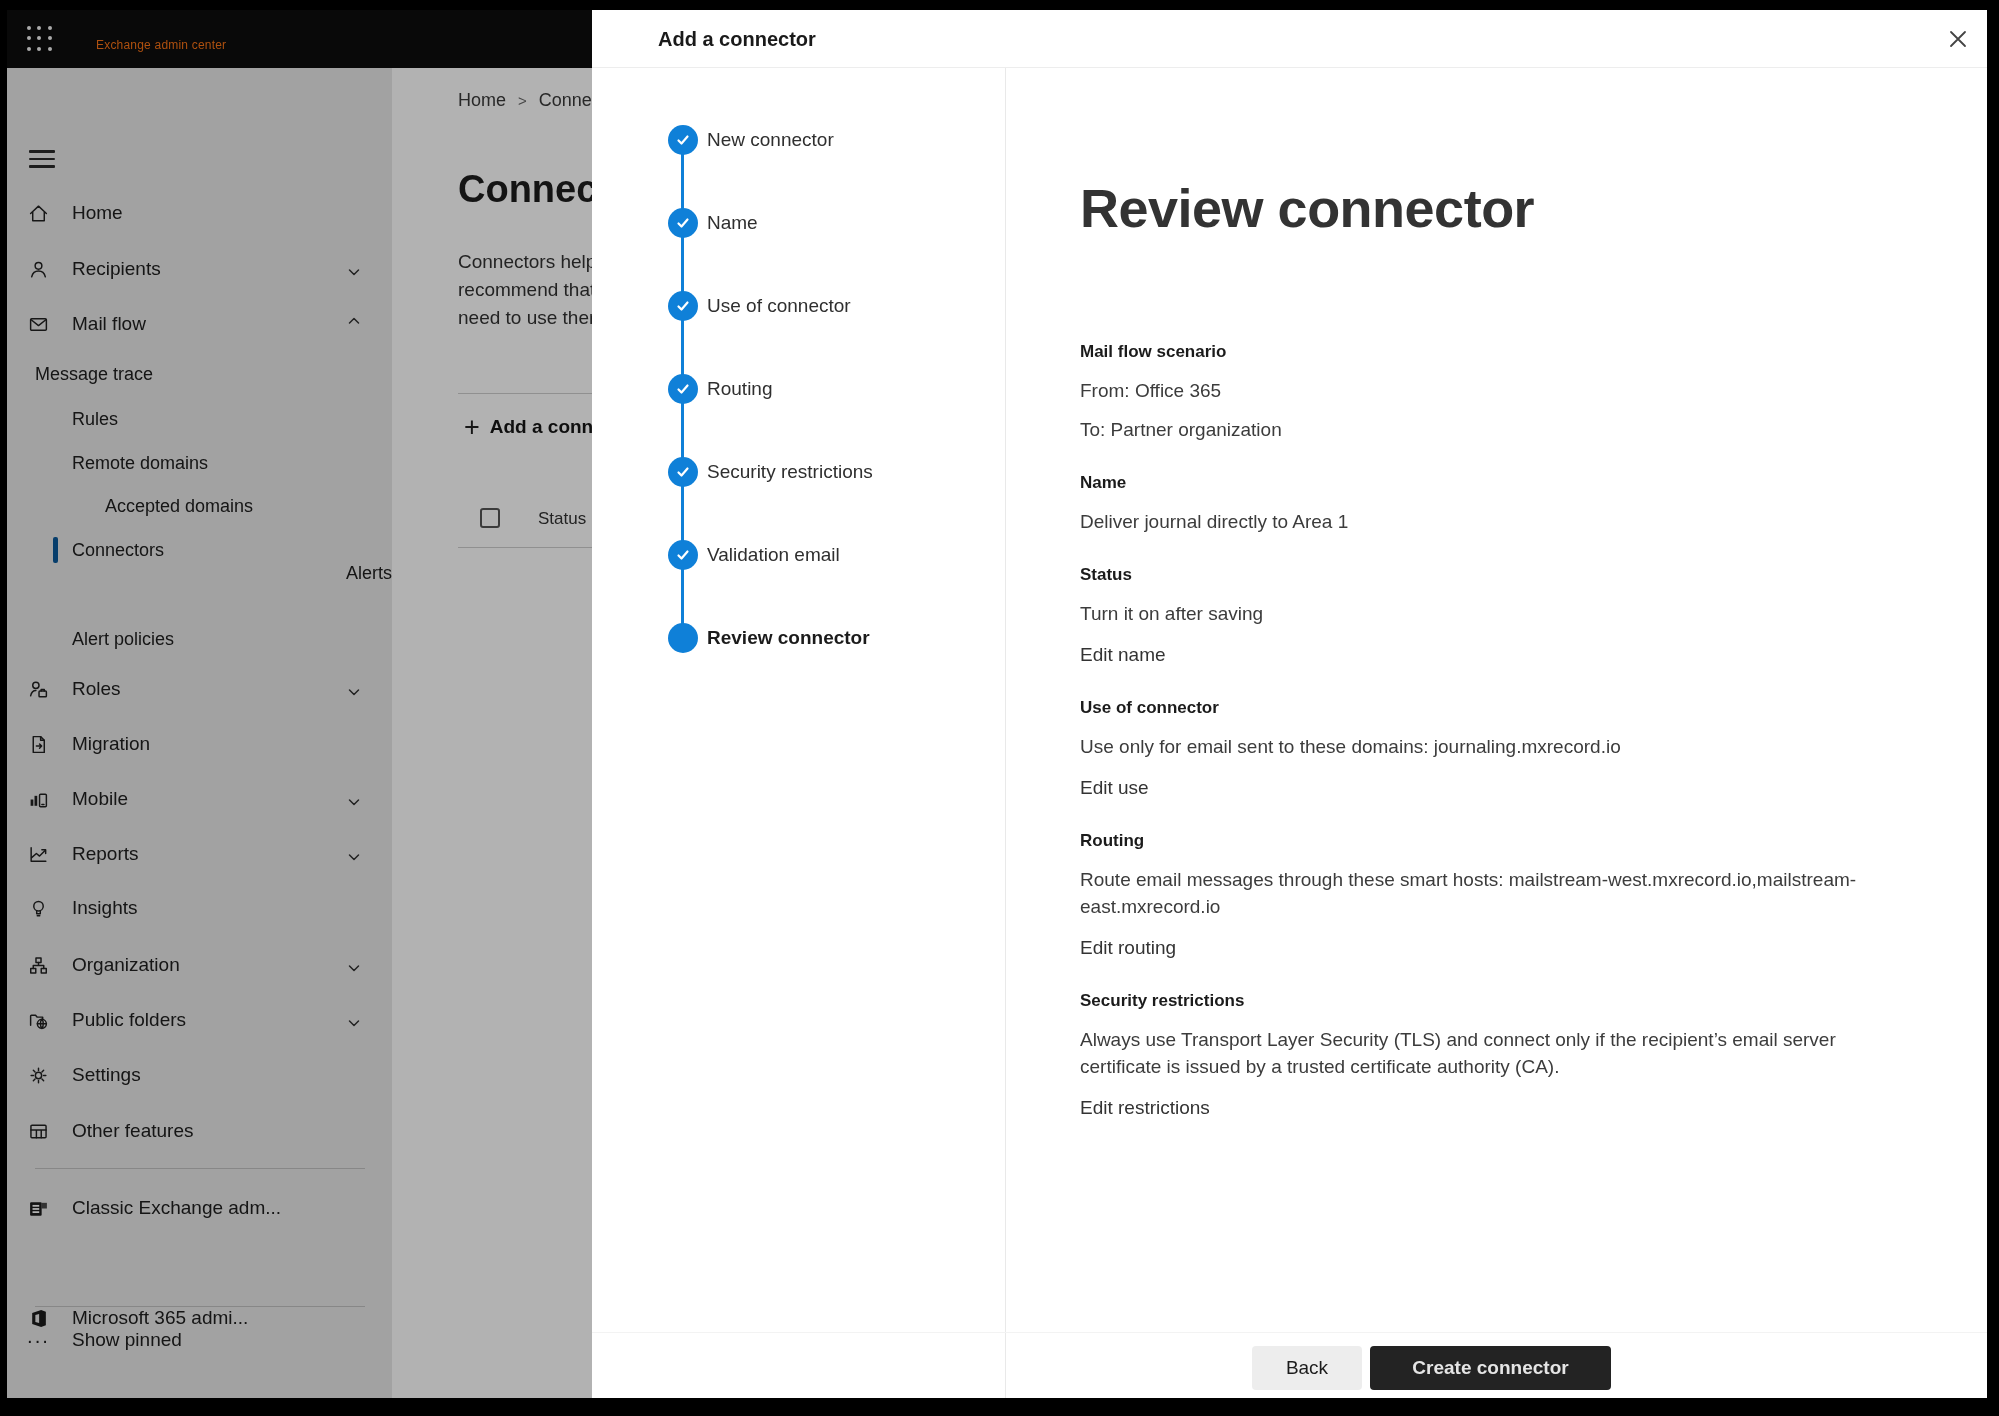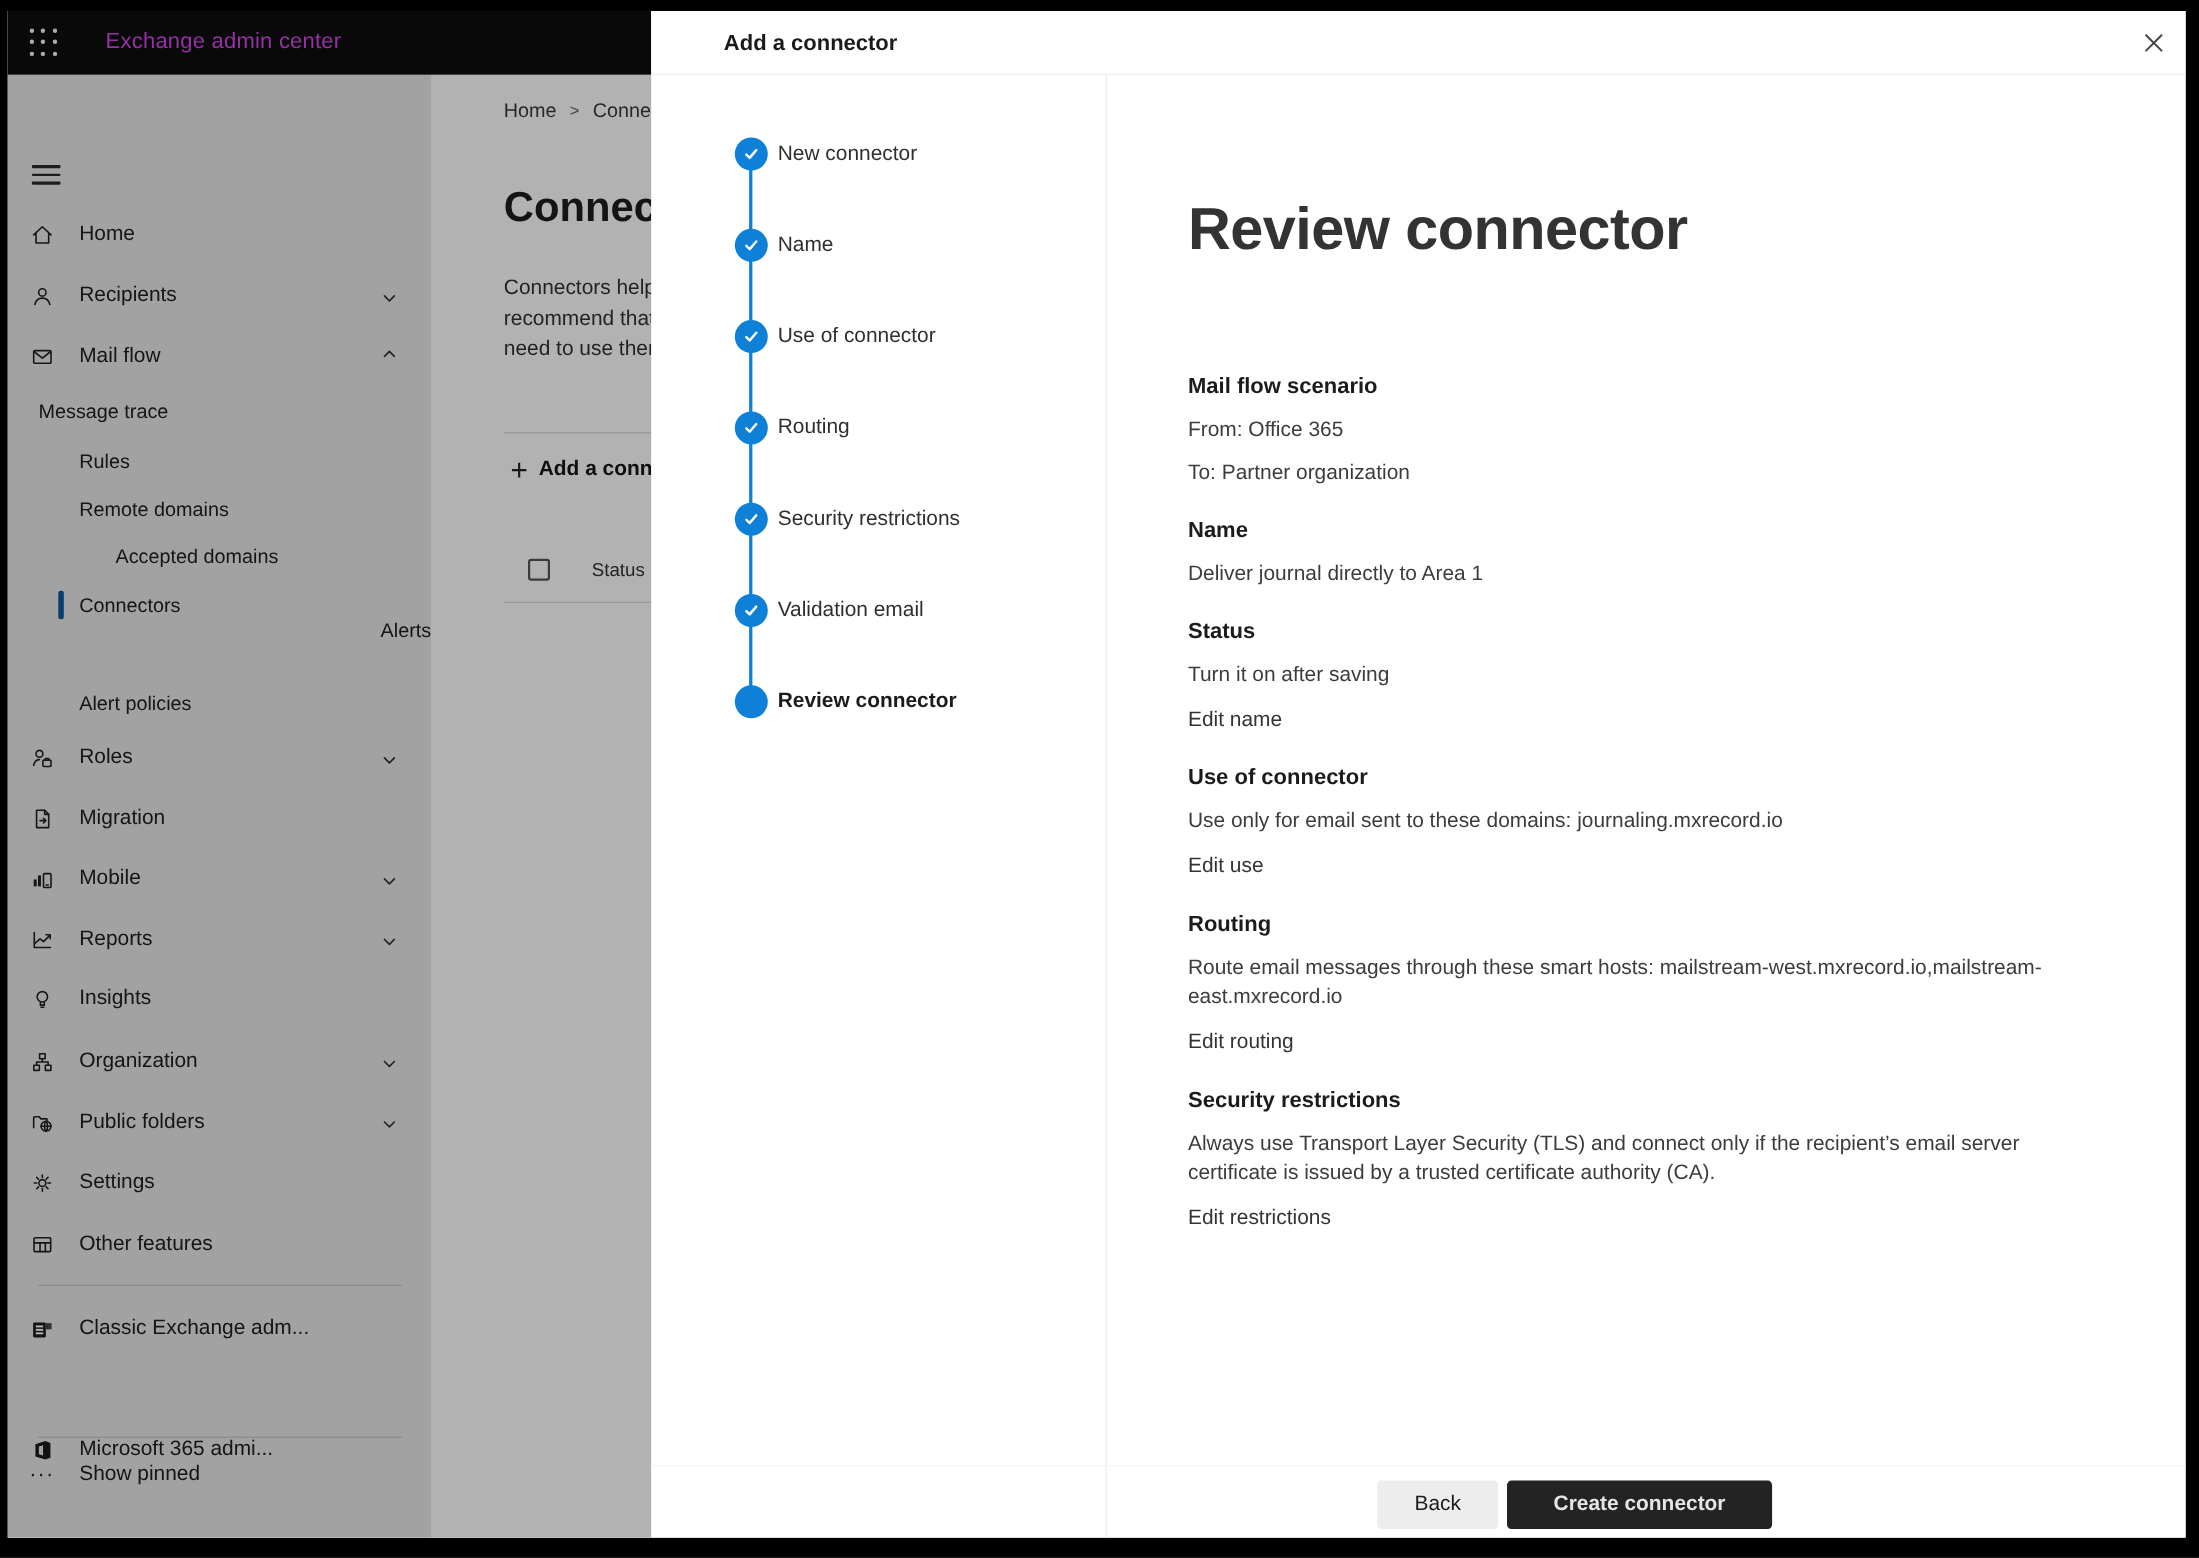--- a/index.html
+++ b/index.html
@@ -4,21 +4,21 @@
 <style>
   html,body{margin:0;padding:0;background:#000;}
   *{box-sizing:border-box;}
   .frame{position:relative;width:1999px;height:1416px;background:#000;font-family:"Liberation Sans",sans-serif;}
   .screen{position:absolute;left:7px;top:10px;width:1980px;height:1388px;background:#fff;overflow:hidden;}
 
   
   .topbar{position:absolute;left:0;top:0;width:100%;height:58px;background:#0d0d0d;z-index:1;}
   .waffle{position:absolute;left:20px;top:16px;width:26px;height:26px;display:grid;grid-template-columns:repeat(3,1fr);gap:5px;cursor:pointer;}
   .waffle span{width:4px;height:4px;border-radius:50%;background:#f5f5f5;}
-  .topbar-title{position:absolute;left:89px;top:17px;font-size:20px;color:#d946ef;letter-spacing:.2px;}
+  .topbar-title{position:absolute;left:89px;top:28px;font-size:12px;color:#f97316;letter-spacing:.2px;}
 
   
   .sidebar{position:absolute;left:0;top:58px;width:385px;bottom:0;background:#e9e9e9;z-index:1;}
   .hamburger{position:absolute;left:22px;top:82px;width:26px;height:20px;cursor:pointer;}
   .hamburger i{display:block;height:2.5px;background:#2a2a2a;margin-bottom:5px;border-radius:1px;}
   .sb-item{position:absolute;left:0;width:100%;height:32px;display:flex;align-items:center;padding-left:20px;cursor:pointer;color:#202020;font-size:19px;}
   .sb-item .ic{width:22px;height:22px;flex:0 0 22px;display:flex;align-items:center;justify-content:center;}
   .sb-item .lbl{margin-left:23px;white-space:nowrap;}
   .sb-item.sub{padding-left:65px;font-size:18px;}
   .sb-item.sub .lbl{margin-left:0;}
@@ -55,21 +55,21 @@
 
   .steps{position:absolute;left:0;top:58px;width:413px;height:700px;}
   .step-line{position:absolute;left:89px;top:72px;width:3px;height:498px;background:#0f80d8;}
   .step{position:absolute;left:76px;height:30px;display:flex;align-items:center;cursor:pointer;}
   .step .circle{width:30px;height:30px;border-radius:50%;background:#0f80d8;display:flex;align-items:center;justify-content:center;flex:0 0 30px;}
   .step .slabel{margin-left:9px;font-size:19px;color:#2f2f2f;white-space:nowrap;}
   .step.current .slabel{font-weight:700;color:#1b1b1b;}
 
   .review-body{position:absolute;left:488px;top:165px;width:810px;}
   .review-title{margin:0 0 97px 0;font-size:54px;line-height:66px;font-weight:700;color:#333;letter-spacing:-0.5px;}
-  .sec-h{margin:26px 0 8px 0;font-size:20px;line-height:27px;font-weight:700;color:#1b1b1b;}
+  .sec-h{margin:26px 0 8px 0;font-size:17px;line-height:27px;font-weight:700;color:#1b1b1b;}
   .sec-line{margin:12px 0;font-size:19px;line-height:27px;color:#3c3c3c;overflow-wrap:break-word;}
   .sec-link{margin:14px 0 0 0;font-size:19px;line-height:27px;color:#333;cursor:pointer;}
 
   .modal-footer-line{position:absolute;left:0;top:1322px;width:100%;height:1px;background:#f3f3f3;}
   .btn{position:absolute;top:1336px;height:44px;border:none;border-radius:4px;font-family:"Liberation Sans",sans-serif;font-size:19px;cursor:pointer;}
   .btn-back{left:660px;width:110px;background:#ededed;color:#1c1c1c;}
   .btn-create{left:778px;width:241px;background:#232323;color:#e5e5e5;font-weight:600;}
 </style>
 </head>
 <body>

